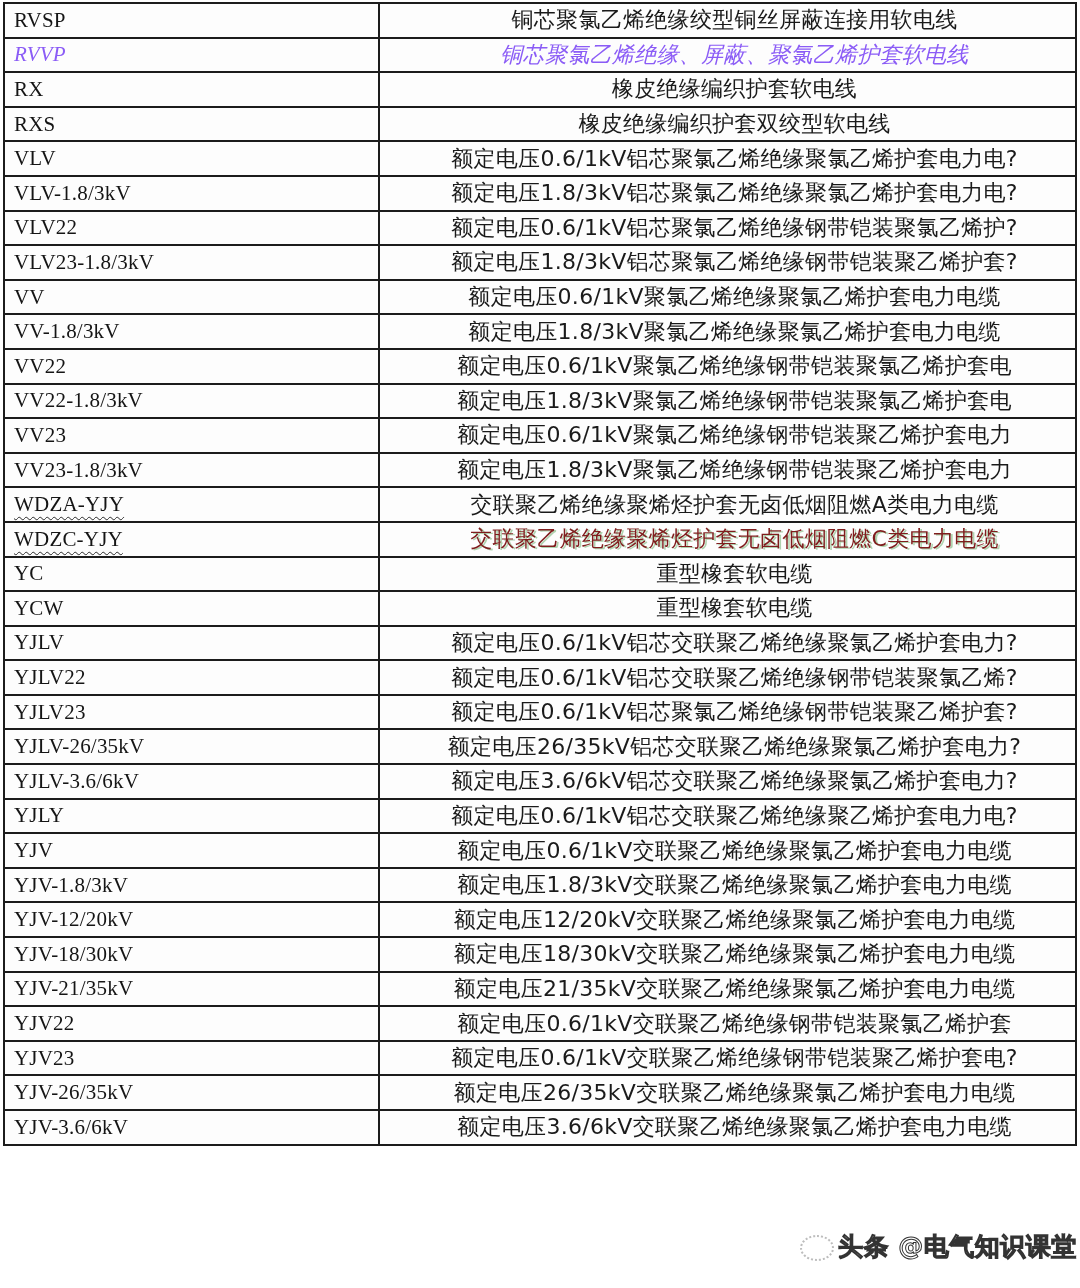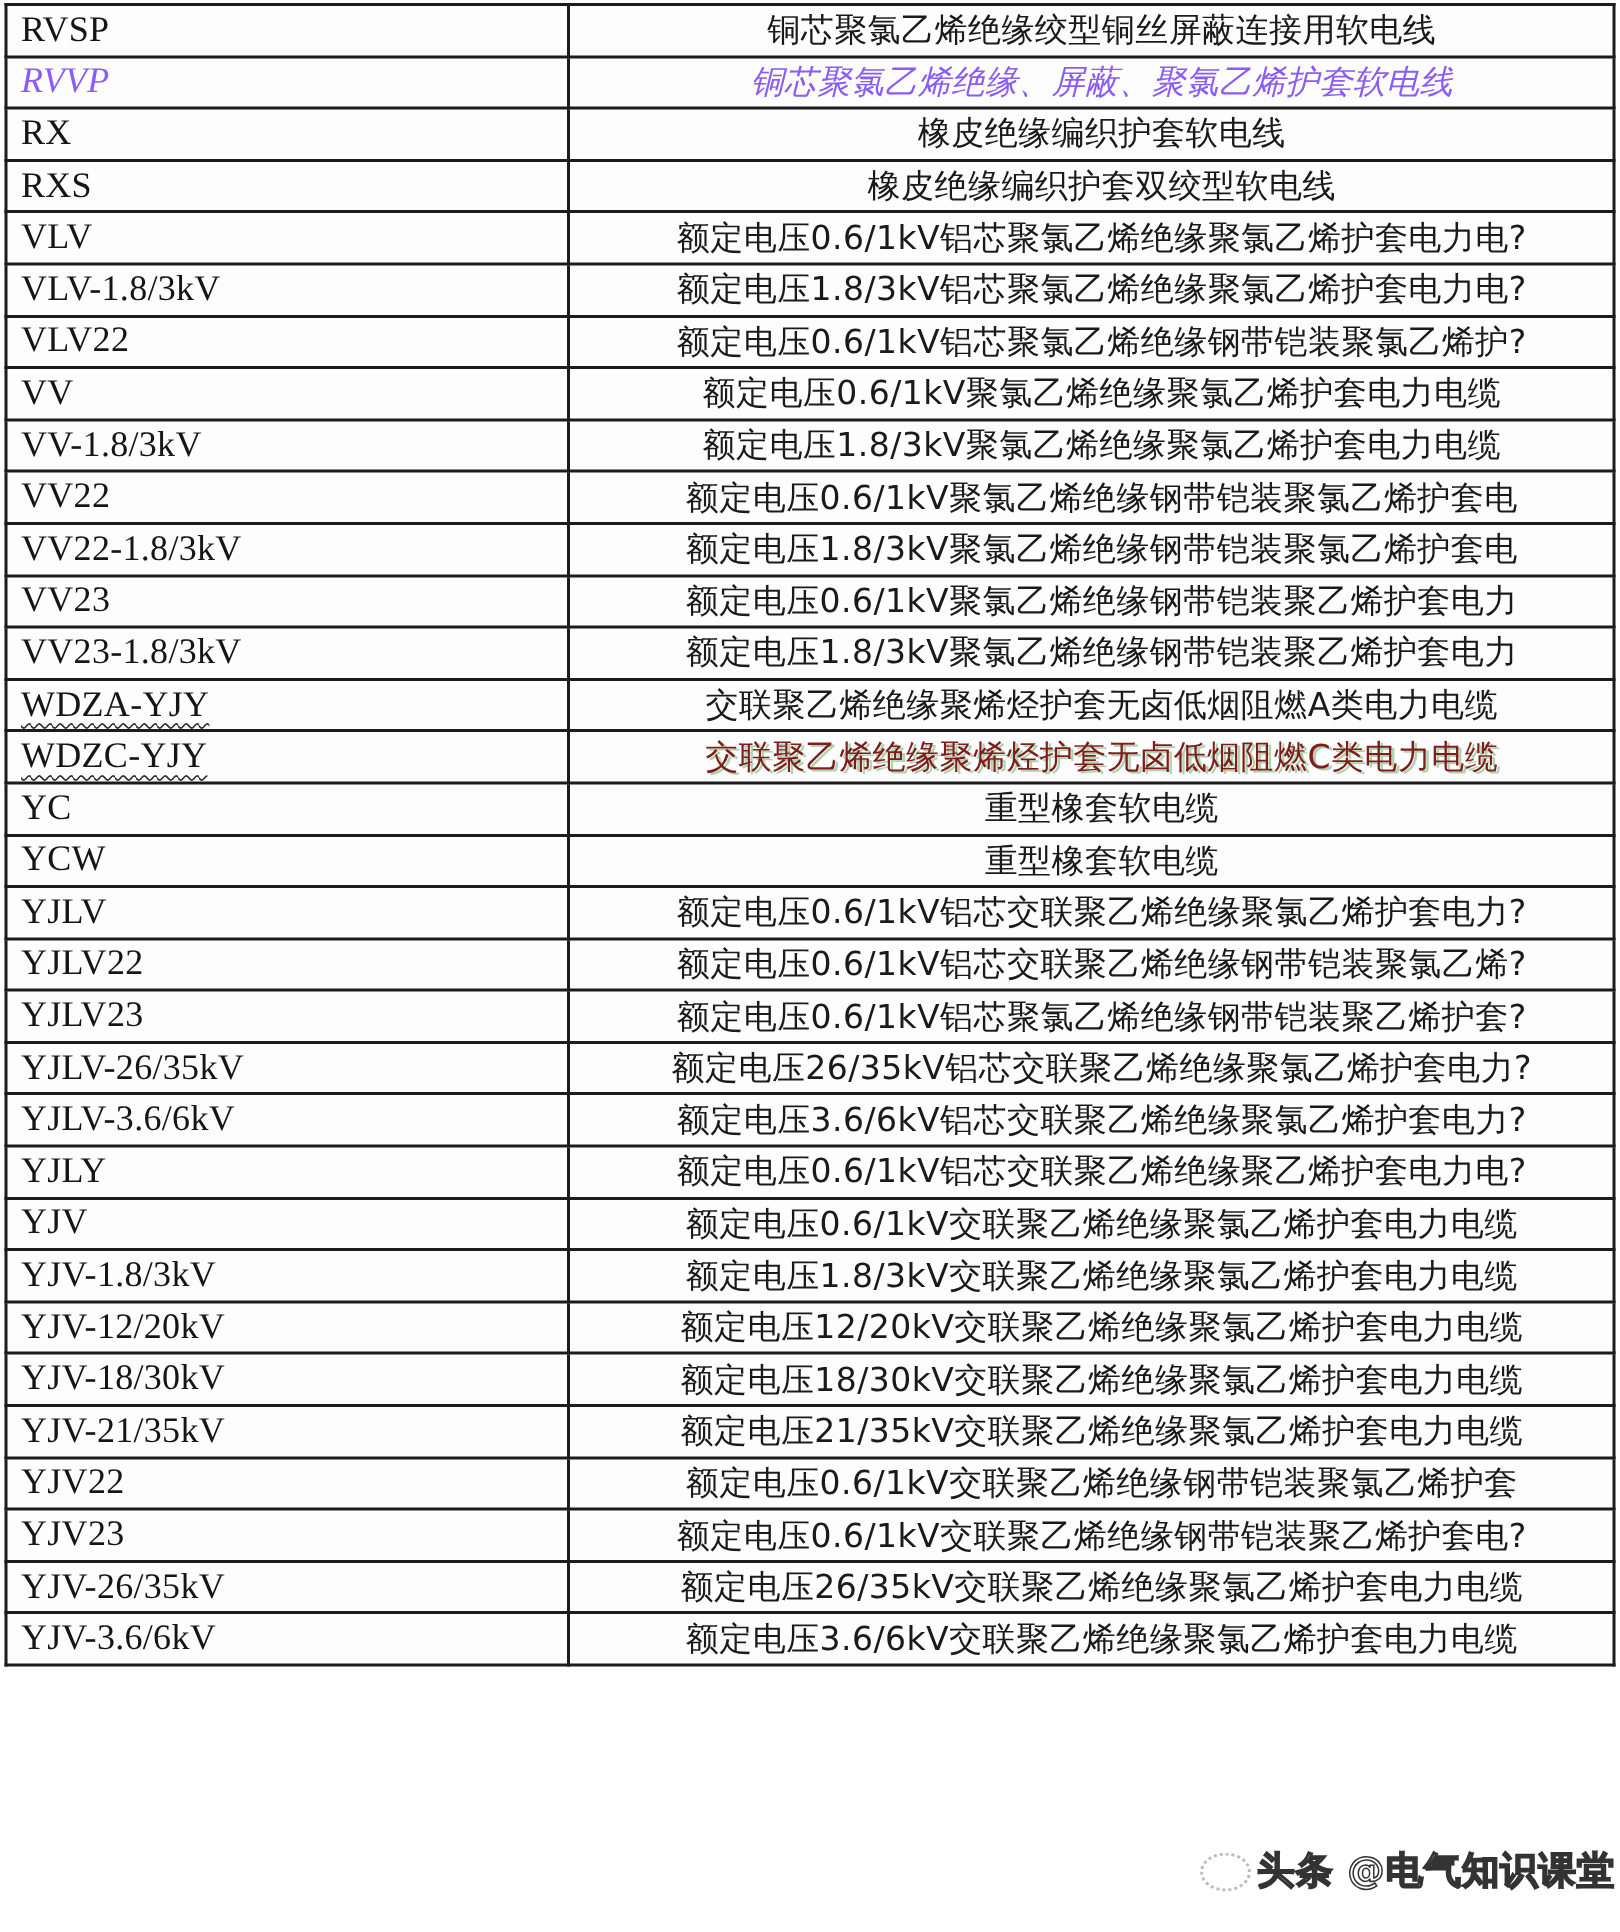--- a/index.html
+++ b/index.html
@@ -27,21 +27,21 @@
       height: 32.6px;
       padding: 0;
       vertical-align: middle;
       white-space: nowrap;
       overflow: hidden;
     }
     .col-model {
       width: 364px;
       padding-left: 9px !important;
       font-family: "Liberation Serif", "DejaVu Serif", serif;
-      font-size: 24px;
+      font-size: 21px;
       color: #151515;
       letter-spacing: 0.2px;
     }
     .col-desc {
       padding-left: 14px !important;
       font-family: "DejaVu Sans", "Liberation Sans", sans-serif;
       font-size: 22px;
       color: #1a1a1a;
       letter-spacing: 0.3px;
       text-align: center;
@@ -108,20 +108,24 @@
       </tr>
       <tr>
         <td class="col-model"><span>VLV-1.8/3kV</span></td>
         <td class="col-desc"><span>额定电压1.8/3kV铝芯聚氯乙烯绝缘聚氯乙烯护套电力电?</span></td>
       </tr>
       <tr>
         <td class="col-model"><span>VLV22</span></td>
         <td class="col-desc"><span>额定电压0.6/1kV铝芯聚氯乙烯绝缘钢带铠装聚氯乙烯护?</span></td>
       </tr>
       <tr>
+        <td class="col-model"><span>VLV23-1.8/3kV</span></td>
+        <td class="col-desc"><span>额定电压1.8/3kV铝芯聚氯乙烯绝缘钢带铠装聚乙烯护套?</span></td>
+      </tr>
+      <tr>
         <td class="col-model"><span>VV</span></td>
         <td class="col-desc"><span>额定电压0.6/1kV聚氯乙烯绝缘聚氯乙烯护套电力电缆</span></td>
       </tr>
       <tr>
         <td class="col-model"><span>VV-1.8/3kV</span></td>
         <td class="col-desc"><span>额定电压1.8/3kV聚氯乙烯绝缘聚氯乙烯护套电力电缆</span></td>
       </tr>
       <tr>
         <td class="col-model"><span>VV22</span></td>
         <td class="col-desc"><span>额定电压0.6/1kV聚氯乙烯绝缘钢带铠装聚氯乙烯护套电</span></td>

